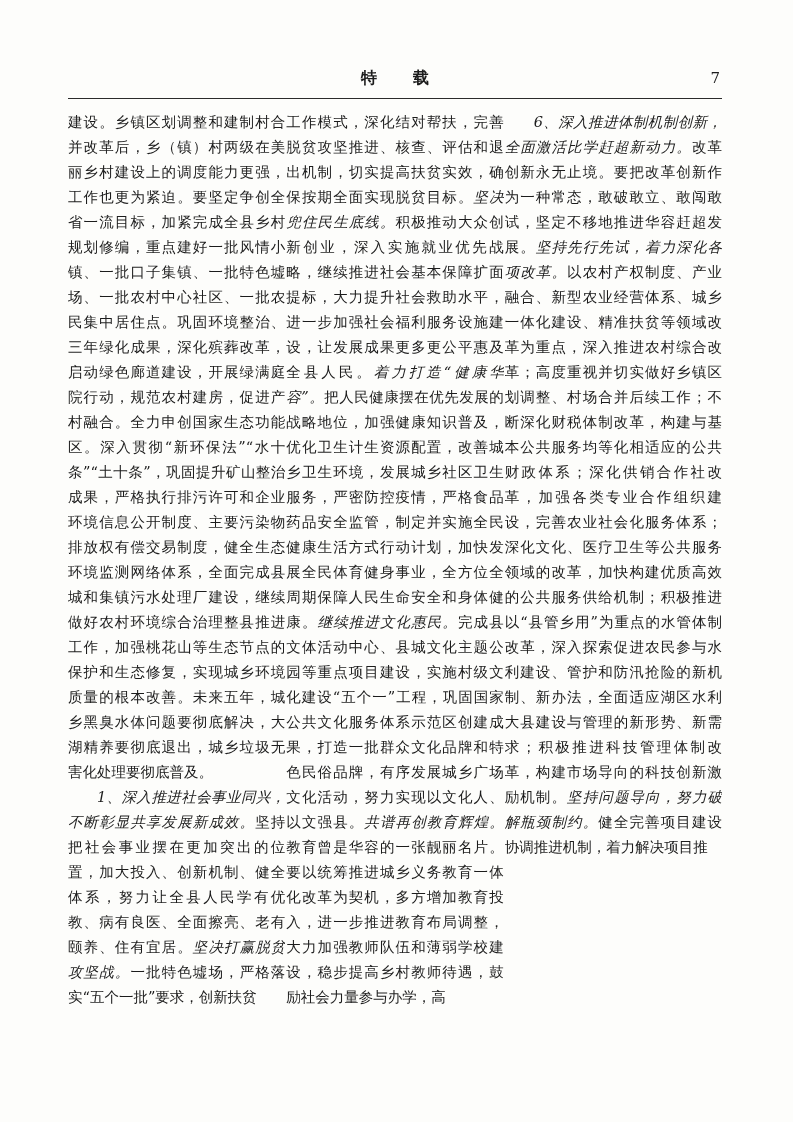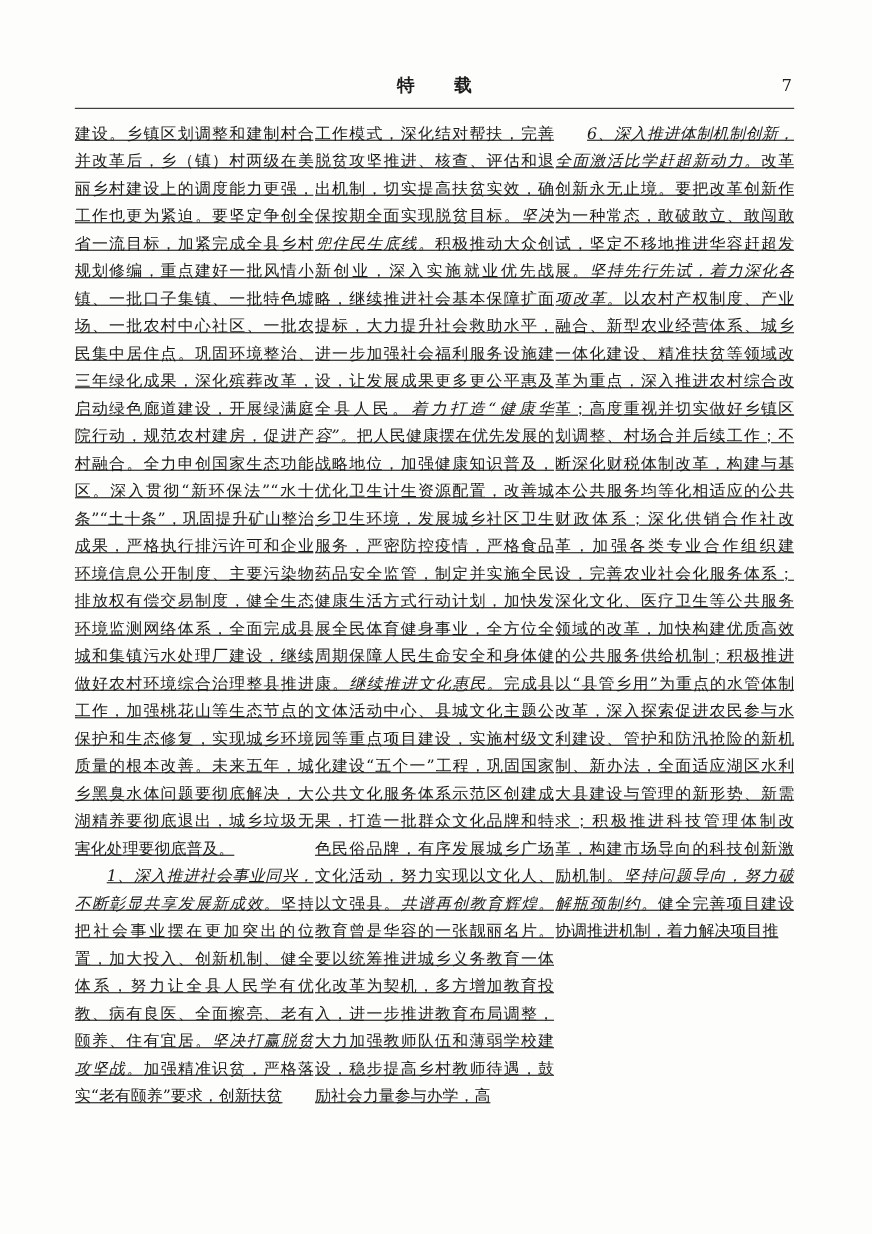--- a/index.html
+++ b/index.html
@@ -23,21 +23,20 @@
   }
   .header-rule {
     width: 654px; height: 0;
     border-top: 1.6px solid #2b2b2b;
     margin-top: 4px;
   }
   .columns {
     width: 654px;
     display: flex; gap: 1px;
     margin-top: 11px;
-    text-decoration: underline;
   }
   .column { flex: 1 1 0; height: 938px; overflow: hidden; }
   p.para {
     font-size: 14.5px;
     line-height: 25px;
     text-align: justify;
     word-break: break-all;
   }
   p.para.indent { text-indent: 2em; }
   .run.emphasis { font-style: italic; }
@@ -47,21 +46,21 @@
 
 <div class="page">
   <div class="header">
     <span class="header-title">特　载</span>
     <span class="page-number">7</span>
   </div>
   <div class="header-rule"></div>
   <div class="columns" id="columns">
       <div class="column">
         <p class="para"><span class="run">建设。乡镇区划调整和建制村合并改革后，乡（镇）村两级在美丽乡村建设上的调度能力更强，工作也更为紧迫。要坚定争创全省一流目标，加紧完成全县乡村规划修编，重点建好一批风情小镇、一批口子集镇、一批特色墟场、一批农村中心社区、一批农民集中居住点。巩固环境整治、三年绿化成果，深化殡葬改革，启动绿色廊道建设，开展绿满庭院行动，规范农村建房，促进产村融合。全力申创国家生态功能区。深入贯彻“新环保法”“水十条”“土十条”，巩固提升矿山整治成果，严格执行排污许可和企业环境信息公开制度、主要污染物排放权有偿交易制度，健全生态环境监测网络体系，全面完成县城和集镇污水处理厂建设，继续做好农村环境综合治理整县推进工作，加强桃花山等生态节点的保护和生态修复，实现城乡环境质量的根本改善。未来五年，城乡黑臭水体问题要彻底解决，大湖精养要彻底退出，城乡垃圾无害化处理要彻底普及。</span></p>
-        <p class="para indent"><span class="run emphasis">1、深入推进社会事业同兴，不断彰显共享发展新成效。</span><span class="run">坚持把社会事业摆在更加突出的位置，加大投入、创新机制、健全体系，努力让全县人民学有优教、病有良医、全面擦亮、老有颐养、住有宜居。</span><span class="run emphasis">坚决打赢脱贫攻坚战。</span><span class="run">加强精准识贫，严格落实“老有颐养”要求，创新扶贫</span></p>
+        <p class="para indent"><span class="run emphasis">1、深入推进社会事业同兴，不断彰显共享发展新成效。</span><span class="run">坚持把社会事业摆在更加突出的位置，加大投入、创新机制、健全体系，努力让全县人民学有优教、病有良医、全面擦亮、老有颐养、住有宜居。</span><span class="run emphasis">坚决打赢脱贫攻坚战。</span><span class="run">一批特色墟场，严格落实“五个一批”要求，创新扶贫</span></p>
       </div>
       <div class="column">
         <p class="para"><span class="run">工作模式，深化结对帮扶，完善脱贫攻坚推进、核查、评估和退出机制，切实提高扶贫实效，确保按期全面实现脱贫目标。</span><span class="run emphasis">坚决兜住民生底线。</span><span class="run">积极推动大众创新创业，深入实施就业优先战略，继续推进社会基本保障扩面提标，大力提升社会救助水平，进一步加强社会福利服务设施建设，让发展成果更多更公平惠及全县人民。</span><span class="run emphasis">着力打造“健康华容”。</span><span class="run">把人民健康摆在优先发展的战略地位，加强健康知识普及，优化卫生计生资源配置，改善城乡卫生环境，发展城乡社区卫生服务，严密防控疫情，严格食品药品安全监管，制定并实施全民健康生活方式行动计划，加快发展全民体育健身事业，全方位全周期保障人民生命安全和身体健康。</span><span class="run emphasis">继续推进文化惠民。</span><span class="run">完成县文体活动中心、县城文化主题公园等重点项目建设，实施村级文化建设“五个一”工程，巩固国家公共文化服务体系示范区创建成果，打造一批群众文化品牌和特色民俗品牌，有序发展城乡广场文化活动，努力实现以文化人、以文强县。</span><span class="run emphasis">共谱再创教育辉煌。</span><span class="run">教育曾是华容的一张靓丽名片。要以统筹推进城乡义务教育一体化改革为契机，多方增加教育投入，进一步推进教育布局调整，大力加强教师队伍和薄弱学校建设，稳步提高乡村教师待遇，鼓励社会力量参与办学，高</span></p>
       </div>
       <div class="column">
         <p class="para indent"><span class="run emphasis">6、深入推进体制机制创新，全面激活比学赶超新动力。</span><span class="run">改革创新永无止境。要把改革创新作为一种常态，敢破敢立、敢闯敢试，坚定不移地推进华容赶超发展。</span><span class="run emphasis">坚持先行先试，着力深化各项改革。</span><span class="run">以农村产权制度、产业融合、新型农业经营体系、城乡一体化建设、精准扶贫等领域改革为重点，深入推进农村综合改革；高度重视并切实做好乡镇区划调整、村场合并后续工作；不断深化财税体制改革，构建与基本公共服务均等化相适应的公共财政体系；深化供销合作社改革，加强各类专业合作组织建设，完善农业社会化服务体系；深化文化、医疗卫生等公共服务领域的改革，加快构建优质高效的公共服务供给机制；积极推进以“县管乡用”为重点的水管体制改革，深入探索促进农民参与水利建设、管护和防汛抢险的新机制、新办法，全面适应湖区水利大县建设与管理的新形势、新需求；积极推进科技管理体制改革，构建市场导向的科技创新激励机制。</span><span class="run emphasis">坚持问题导向，努力破解瓶颈制约。</span><span class="run">健全完善项目建设协调推进机制，着力解决项目推</span></p>
       </div>
     </div>
 </div>
 

